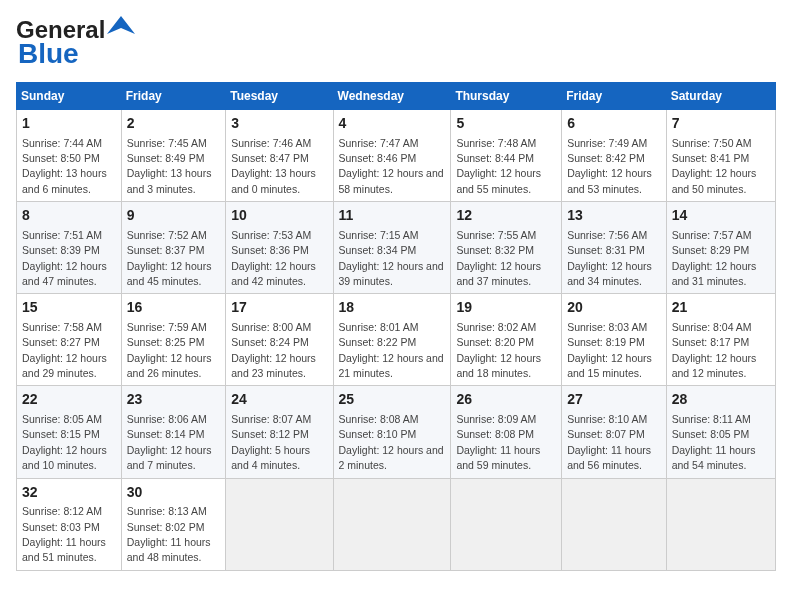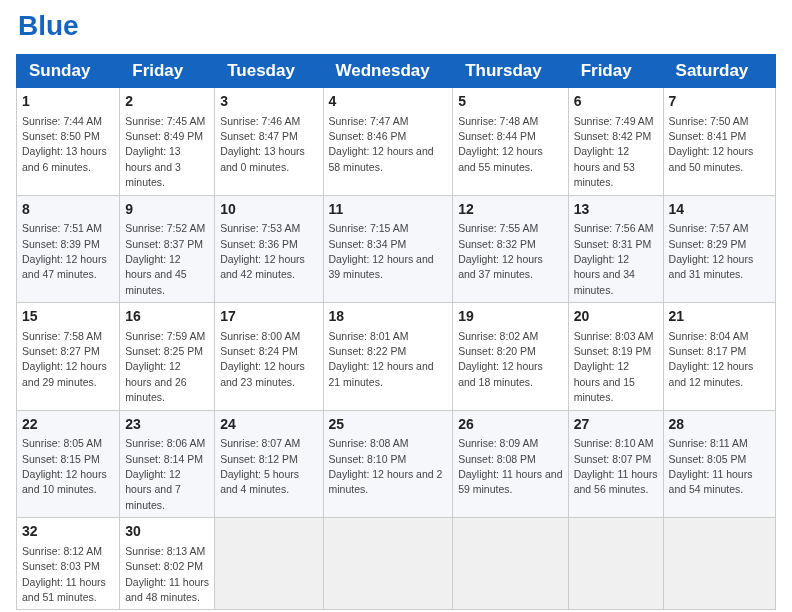--- a/index.html
+++ b/index.html
@@ -37,22 +37,22 @@
     }
     table {
       width: 100%;
       border-collapse: collapse;
       font-size: 11px;
     }
     thead tr th {
       background-color: #1565c0;
       color: #fff;
       font-weight: bold;
-      font-size: 17px;
-      padding: 6px 12px;
+      font-size: 12px;
+      padding: 6px 4px;
       text-align: left;
       border: 1px solid #1565c0;
     }
     tbody tr td {
       vertical-align: top;
       padding: 4px 5px;
       border: 1px solid #ccc;
       min-height: 80px;
       background: #fff;
       color: #333;
@@ -74,20 +74,26 @@
     }
     td.empty {
       background: #f0f0f0 !important;
     }
   </style>
 </head>
 <body>
 
 <div class="header-section">
   <div class="logo">
+    <div style="display:flex; align-items:center;">
+      <span style="font-size:24px; font-weight:bold; color:#222;">General</span>
+      <svg width="28" height="28" viewBox="0 0 28 28" style="margin-left:2px; margin-top:-4px;">
+        <polygon points="14,2 28,20 14,14 0,20" fill="#1565c0"></polygon>
+      </svg>
+    </div>
     <div style="display:flex; align-items:center; margin-top:-6px; margin-left:2px;">
       <span style="font-size:28px; font-weight:bold; color:#1565c0;">Blue</span>
     </div>
   </div>
   <div class="title-section">
     <div class="month-title"></div>
     <div class="location-title"></div>
   </div>
 </div>
 

